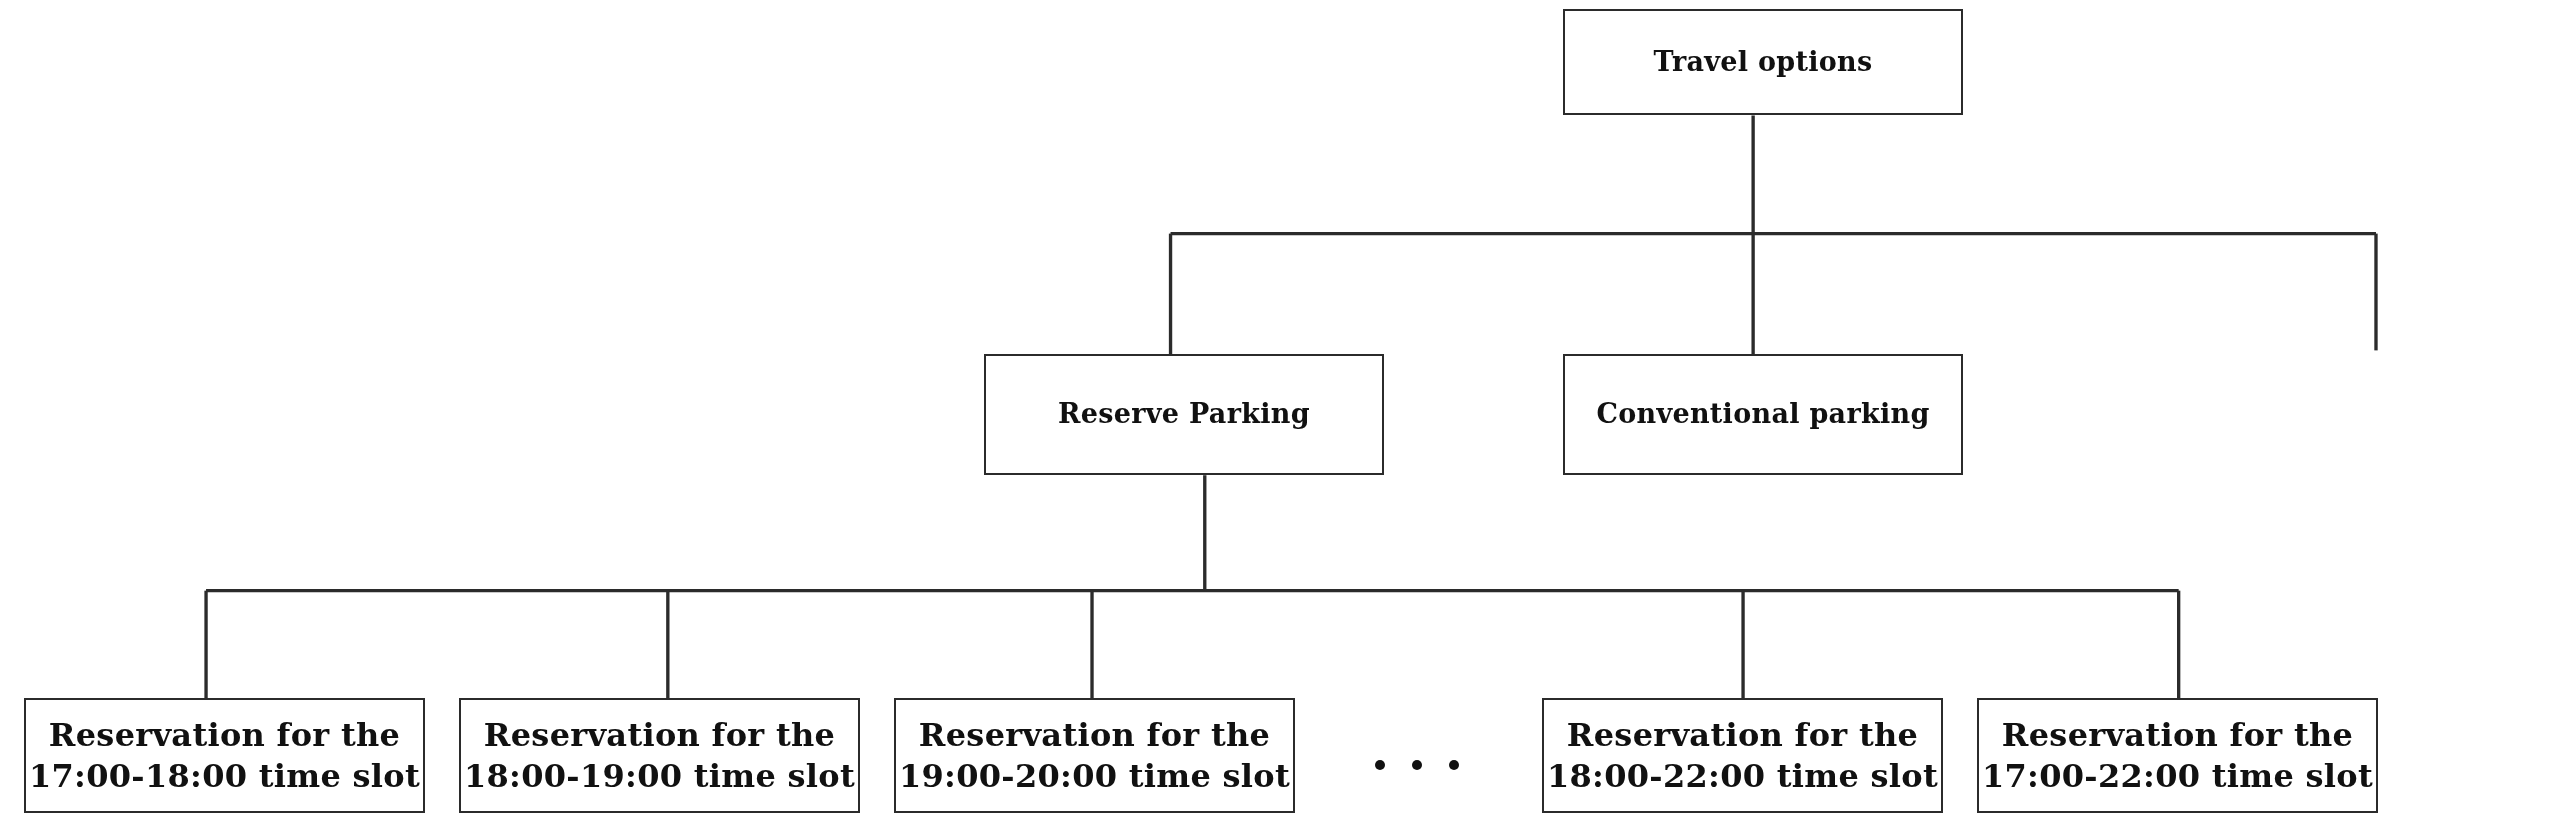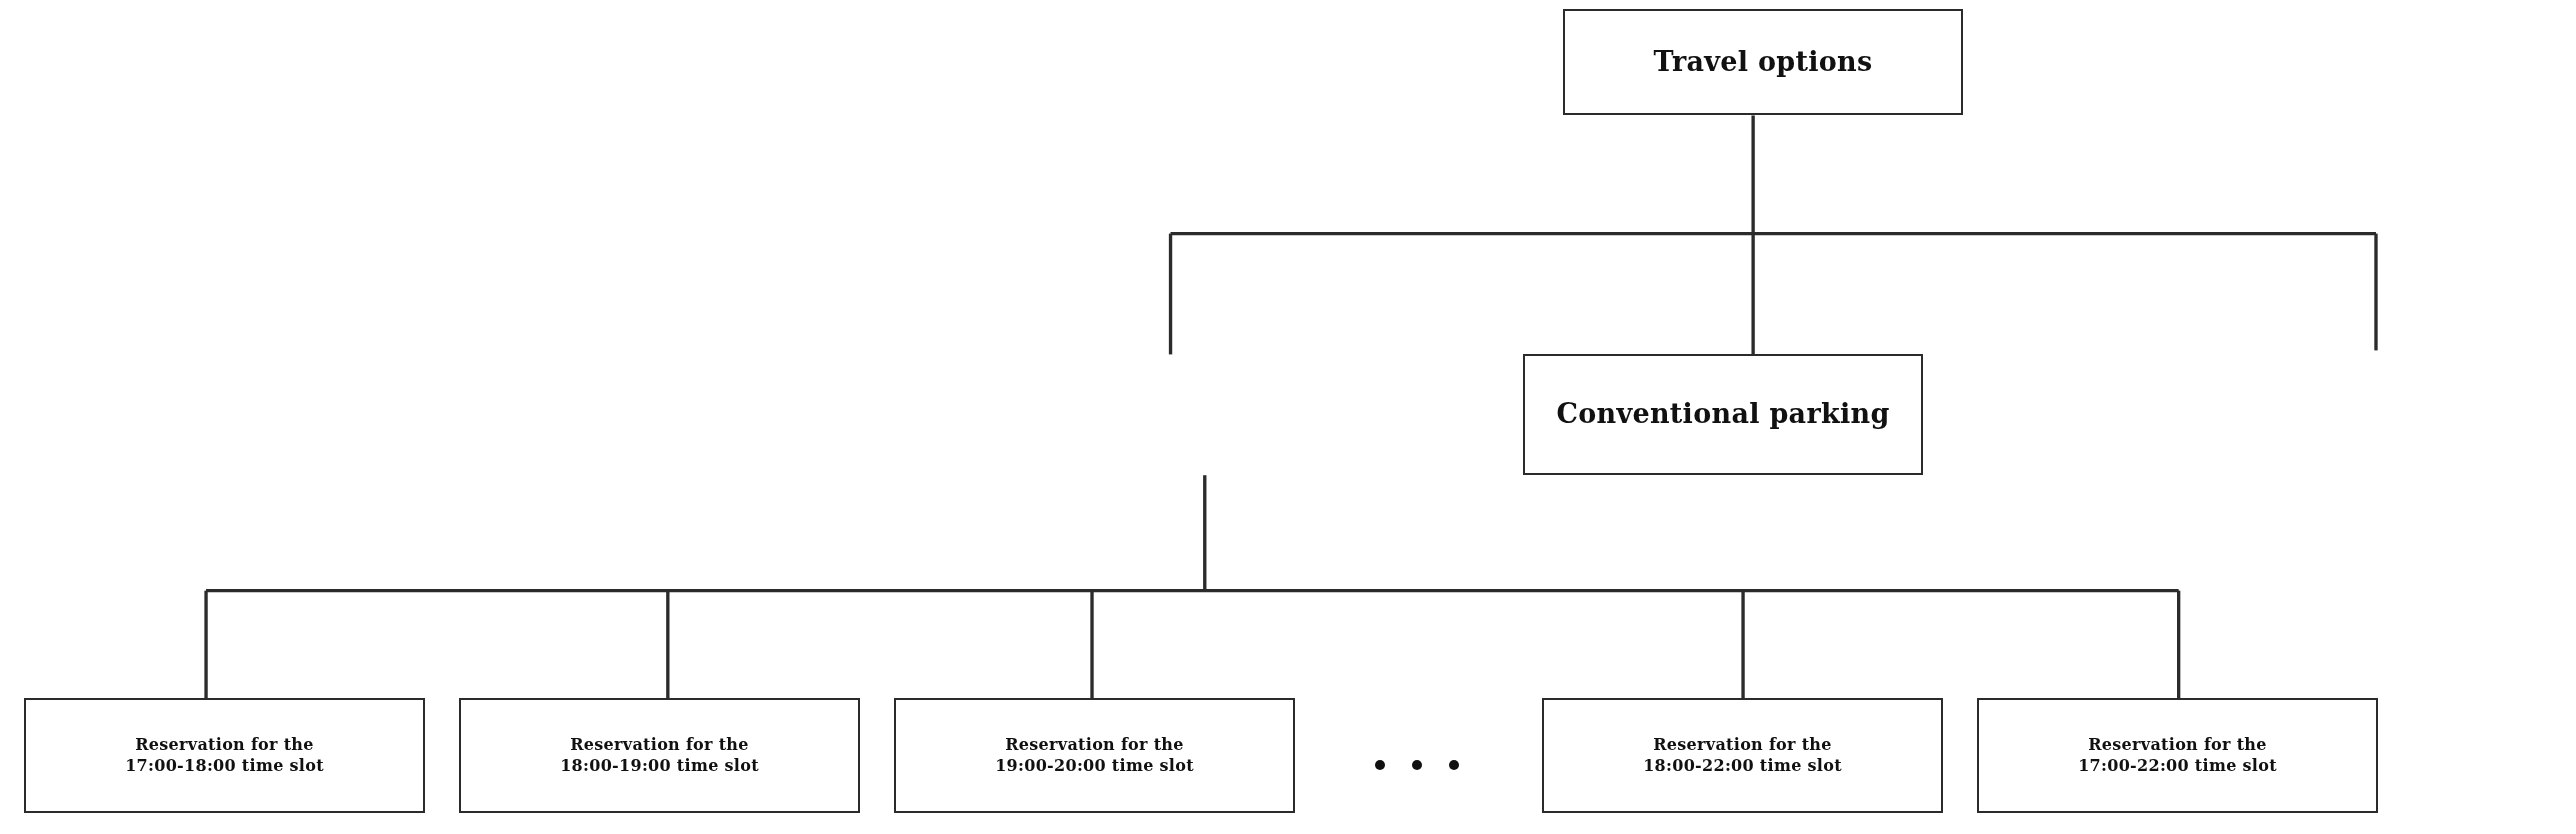--- a/index.html
+++ b/index.html
@@ -43,21 +43,21 @@
     font-weight: 700;
     letter-spacing: 0.3px;
     line-height: 1.28;
     white-space: pre-line;
   }
   .level-root .node-label,
   .level-mid .node-label {
     font-size: 27px;
   }
   .level-leaf .node-label {
-    font-size: 16px;
+    font-size: 32px;
   }
   .ellipsis-group {
     position: absolute;
     display: flex;
     align-items: center;
     gap: 27px;
     z-index: 2;
   }
   .ellipsis-dot {
     width: 10px;
@@ -85,21 +85,24 @@
         <line x1="1627" x2="1627" y1="880" y2="1040"></line>
         <line x1="2597" x2="2597" y1="880" y2="1040"></line>
         <line x1="3246" x2="3246" y1="880" y2="1040"></line>
       </g>
   </svg>
 
   <div class="node-box level-root" style="left: 1563px; top: 9.4px; width: 400px; height: 106px;">
     <span class="node-label">Travel options</span>
   </div>
 
-  <div class="node-box level-mid" style="left: 1523px; top: 354px; width: 400px; height: 121px;">
+  <div class="node-box level-mid" style="left: 984px; top: 354px; width: 400px; height: 121px;">
+    <span class="node-label">Reserve Parking</span>
+  </div>
+  <div class="node-box level-mid" style="left: 1563px; top: 354px; width: 400px; height: 121px;">
     <span class="node-label">Conventional parking</span>
   </div>
 
   <div class="node-box level-leaf" style="left: 24px; top: 698px; width: 401px; height: 115px;">
     <span class="node-label">Reservation for the
 17:00-18:00 time slot</span>
   </div>
   <div class="node-box level-leaf" style="left: 459px; top: 698px; width: 401px; height: 115px;">
     <span class="node-label">Reservation for the
 18:00-19:00 time slot</span>

